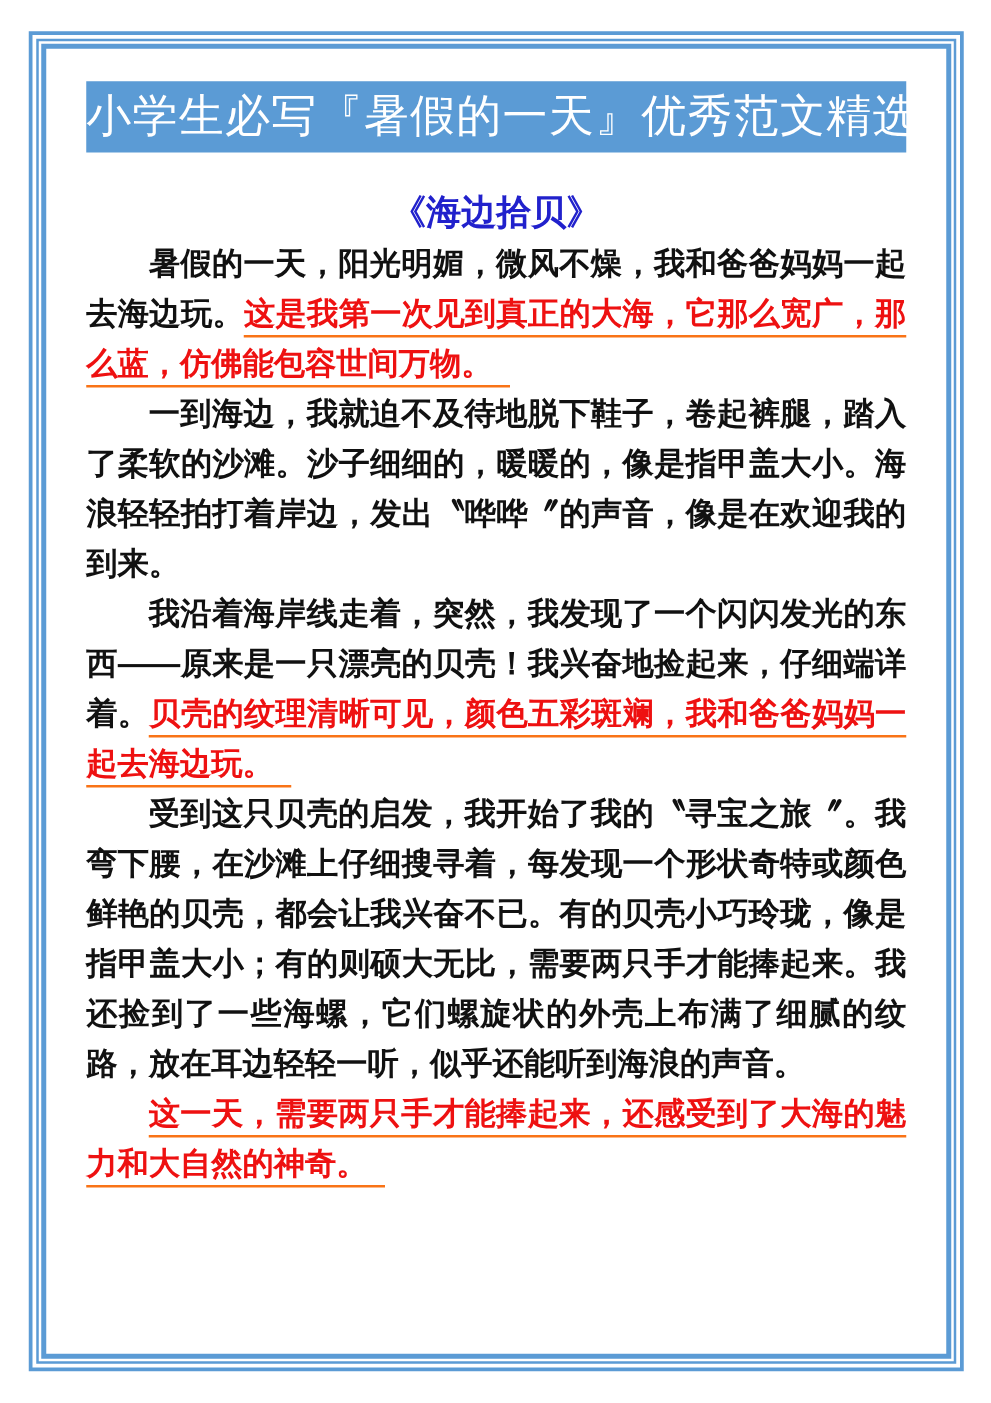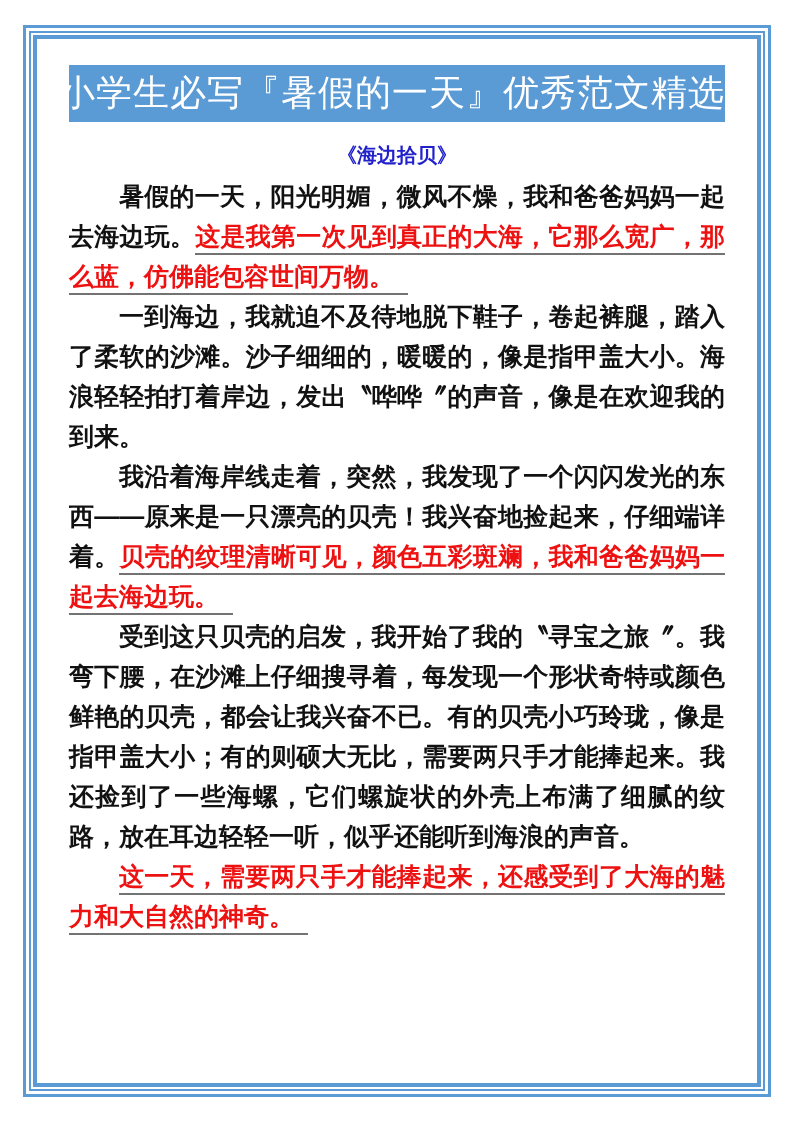--- a/index.html
+++ b/index.html
@@ -41,32 +41,32 @@
     overflow: hidden;
   }
   
   .banner {
     margin-top: 2px;
     height: 57px;
     background: #5B9BD5;
     color: #ffffff;
     display: flex;
     align-items: center;
-    justify-content: flex-end;
+    justify-content: flex-start;
     font-family: "DejaVu Serif", serif;
     font-size: 36px;
     letter-spacing: 1px;
     white-space: nowrap;
   }
   
   .essay-title {
-    margin-top: 17px;
+    margin-top: 32px;
     text-align: center;
     color: #2121CC;
-    font-size: 20px;
+    font-size: 28px;
     font-weight: bold;
     line-height: 32px;
   }
   
   .essay-body {
     margin-top: 5px;
     font-size: 25px;
     line-height: 40px;
     font-weight: bold;
     color: #111111;
@@ -74,21 +74,21 @@
   }
   .para {
     margin: 0;
     text-indent: 2em;
   }
   .seg-normal {
     color: #111111;
   }
   .seg-red {
     color: #EE1111;
-    border-bottom: 2px solid #737373;
+    border-bottom: 2px solid #f97316;
     padding-bottom: 3px;
     padding-right: 0.55em;
   }
 </style>
 </head>
 <body>
 
 <div class="frame-outer">
   <div class="frame-mid">
     <div class="frame-inner">

